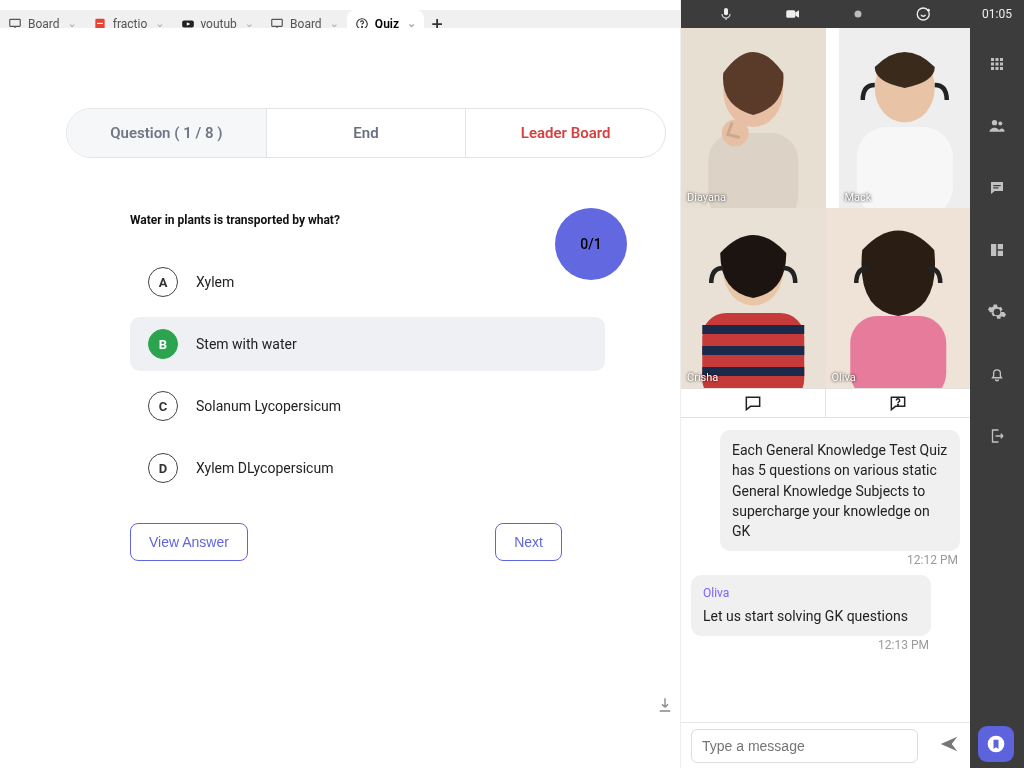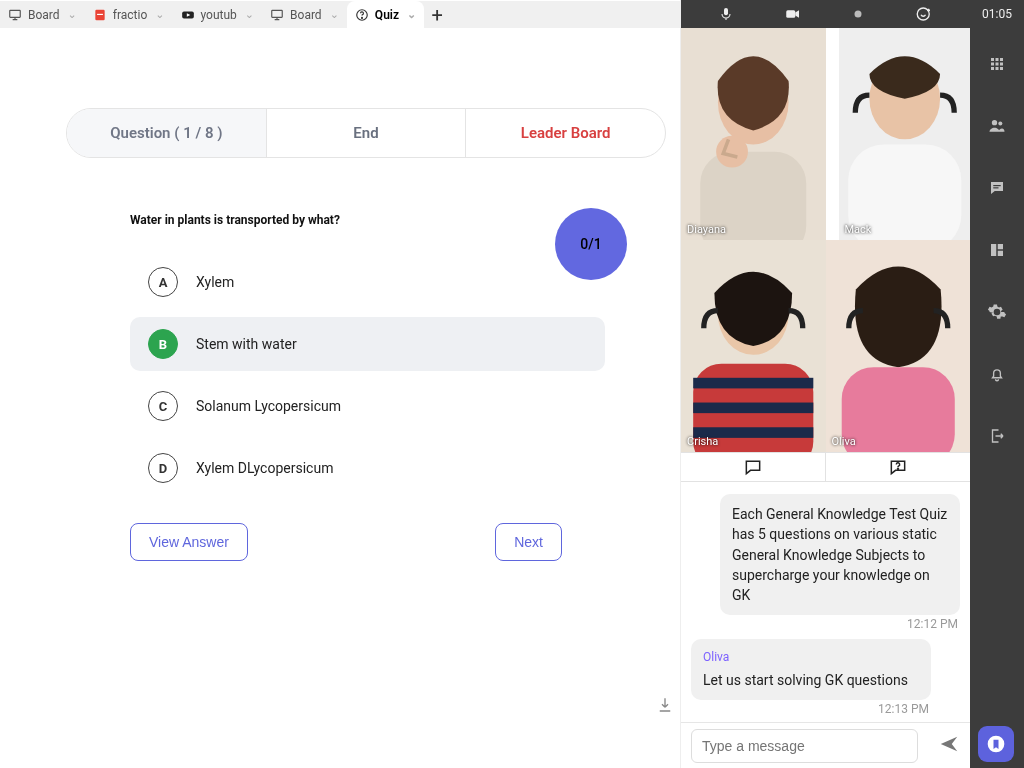--- a/index.html
+++ b/index.html
@@ -1,18 +1,18 @@
 <!DOCTYPE html>
 <html><head>
 <meta charset="utf-8">
 <style>
 * { box-sizing: border-box; margin: 0; padding: 0; }
 body { font-family: -apple-system, BlinkMacSystemFont, "Segoe UI", Roboto, sans-serif; width: 1024px; height: 768px; overflow: hidden; background: #fff; position: relative; }
 
-.tabstrip { position: absolute; left: 0; top: 1px; width: 680px; height: 28px; background: #f0f0f0; display: flex; align-items: center; border-bottom: 1px solid #e5e5e5; }
+.tabstrip { position: absolute; left: 0; top: 10px; width: 680px; height: 28px; background: #f0f0f0; display: flex; align-items: center; border-bottom: 1px solid #e5e5e5; }
 .tab { display: flex; align-items: center; gap: 6px; padding: 0 8px; height: 28px; font-size: 12px; color: #555; cursor: pointer; min-width: 0; overflow: hidden; }
 .tab.active { background: #fff; border-radius: 8px 8px 0 0; color: #000; font-weight: 600; }
 .tab-icon { width: 14px; height: 14px; flex: none; }
 .chev { color: #aaa; font-size: 11px; margin-left: 2px; }
 .plus-tab { width: 26px; display: flex; align-items: center; justify-content: center; font-size: 20px; color: #333; cursor: pointer; }
 
 .tool-sidebar { position: absolute; left: 6px; top: 164px; width: 48px; border-radius: 26px; background: #fff; box-shadow: 0 2px 10px rgba(0,0,0,0.12); display: flex; flex-direction: column; align-items: center; gap: 14px; padding: 16px 0; }
 .tool-btn { width: 32px; height: 32px; display: flex; align-items: center; justify-content: center; color: #888; cursor: pointer; border-radius: 50%; }
 .tool-btn.active { background: #f1f1f1; color: #555; }
 
@@ -35,21 +35,21 @@
 
 .btnrow { position: absolute; left: 130px; top: 495px; width: 432px; display: flex; justify-content: space-between; }
 .outline-btn { border: 1px solid #5f66dd; color: #5f66dd; background: #fff; border-radius: 8px; padding: 10px 18px; font-size: 14px; cursor: pointer; }
 
 .dl-icon { position: absolute; left: 656px; top: 668px; color: #888; cursor: pointer; }
 
 .call-panel { position: absolute; left: 680px; top: 0; width: 290px; height: 768px; background: #fff; display: flex; flex-direction: column; border-left: 1px solid #eee;}
 .call-top { height: 28px; background: #3c3c3c; display: flex; align-items: center; justify-content: space-around; padding: 0 12px; }
 .call-top span { color: #e7e7e7; display:flex; align-items:center; }
 .vgrid { display: grid; grid-template-columns: 1fr 1fr; }
-.vtile { position: relative; height: 212px; background: linear-gradient(135deg,#c8b9a8,#a6907a); overflow:hidden; }
+.vtile { position: relative; height: 180px; background: linear-gradient(135deg,#c8b9a8,#a6907a); overflow:hidden; }
 .vtile .nm { position: absolute; left: 6px; bottom: 4px; font-size: 11px; color: #fff; text-shadow: 0 0 3px #000; }
 .person-svg { width:100%; height:100%; }
 
 .chat-tabs { height: 30px; border-top:1px solid #e2e2e2; border-bottom:1px solid #e2e2e2; display:flex; }
 .chat-tabs > div { flex:1; display:flex; align-items:center; justify-content:center; cursor:pointer; color:#333; }
 .chat-tabs > div:first-child { border-right:1px solid #e2e2e2; }
 
 .chat-scroll { flex:1; overflow-y:auto; padding: 12px 10px; background:#fff; }
 .bubble { background:#f0f0f0; border-radius:10px; padding:10px 12px; font-size:14px; color:#222; max-width: 240px; position:relative; margin-bottom:24px; line-height:1.45; }
 .bubble.mine { margin-left:auto; }

